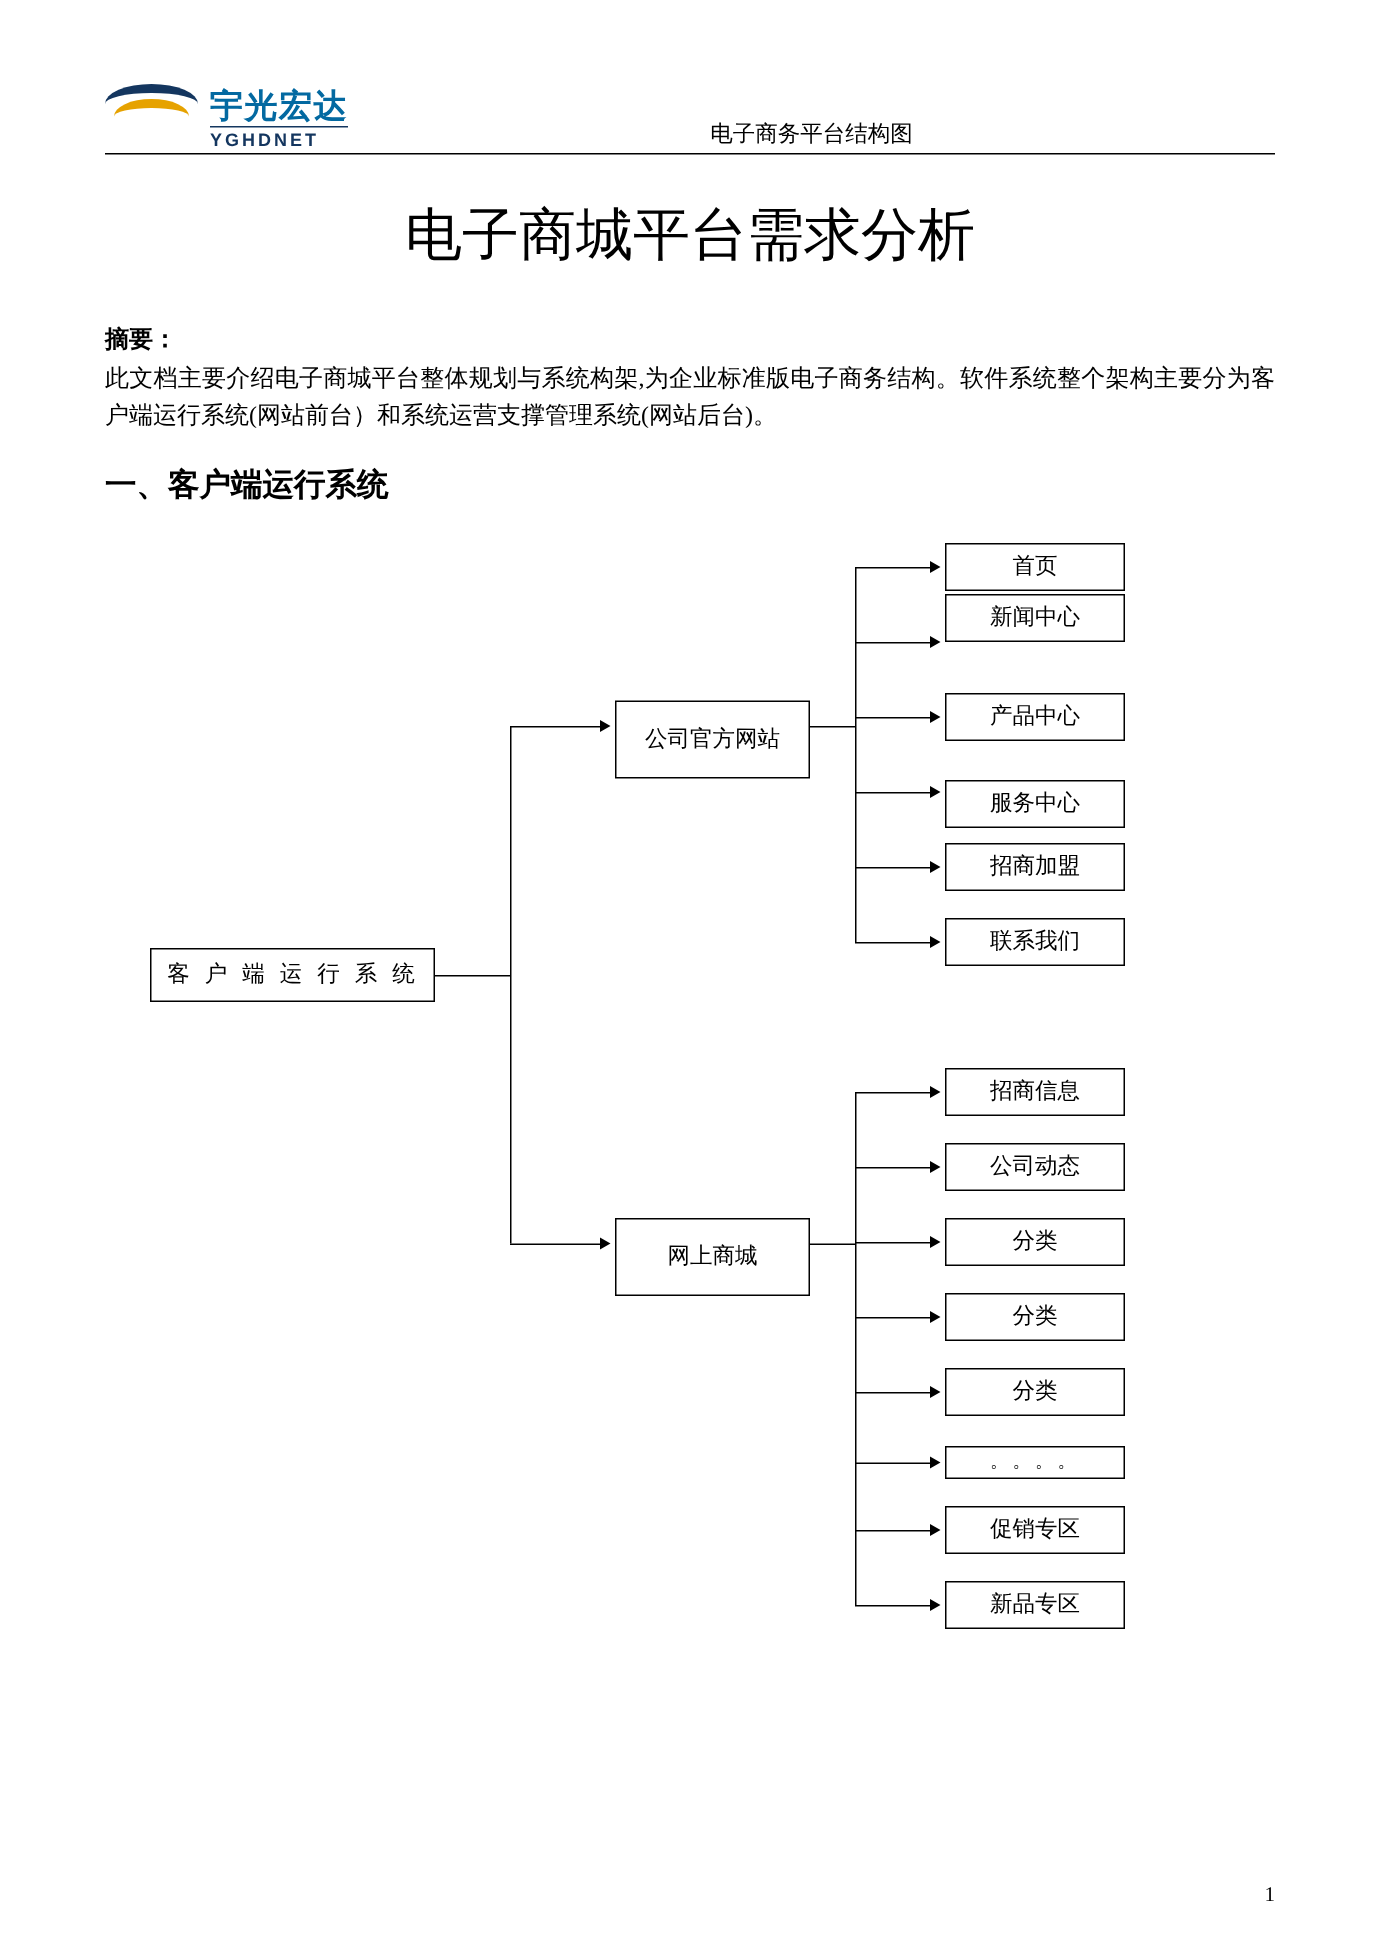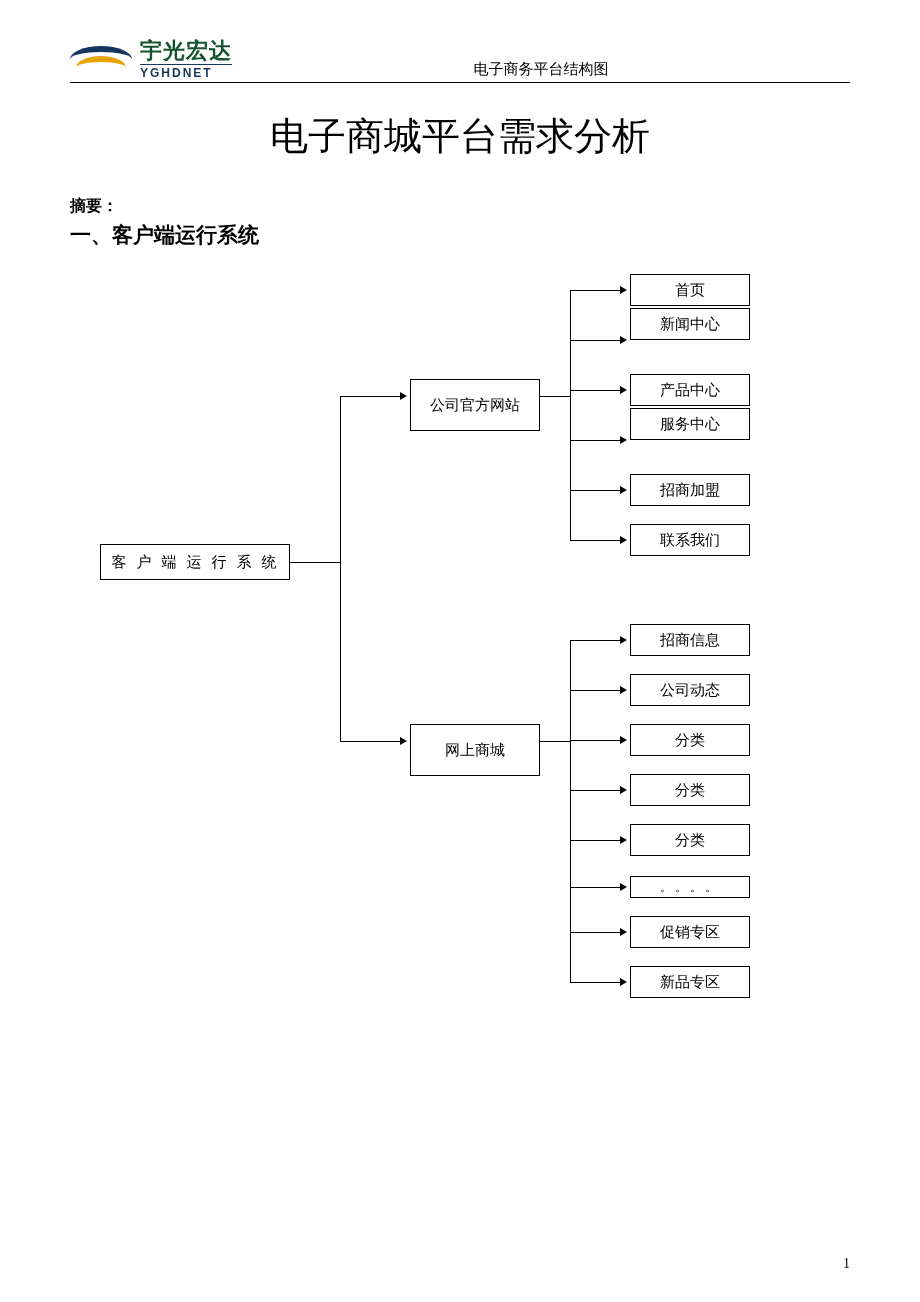--- a/index.html
+++ b/index.html
@@ -44,23 +44,24 @@
     position: absolute;
     top: 14px; left: 6px;
     width: 50px; height: 14px;
     border-top: 6px solid #e6a200;
     border-radius: 60% 60% 0 0 / 100% 100% 0 0;
   }
   .logo-text-cn {
     font-family: "SimHei","Microsoft YaHei",sans-serif;
     font-weight: bold;
     font-size: 22px;
-    color: #14532d;
+    color: #0369a1;
     letter-spacing: 1px;
     line-height: 1;
+    margin-top: 20px;
   }
   .logo-text-en {
     font-family: Arial, sans-serif;
     font-weight: bold;
     font-size: 12px;
     color: #14365f;
     letter-spacing: 2px;
     line-height: 1.2;
     border-top: 1px solid #14365f;
     margin-top: 2px;
@@ -161,34 +162,35 @@
         <div class="logo-text-cn">宇光宏达</div>
         <div class="logo-text-en">YGHDNET</div>
       </div>
     </div>
     <div class="header-caption">电子商务平台结构图</div>
   </div>
 
   <div class="title">电子商城平台需求分析</div>
 
   <div class="abstract-label">摘要：</div>
+  <div class="body-text">此文档主要介绍电子商城平台整体规划与系统构架,为企业标准版电子商务结构。软件系统整个架构主要分为客户端运行系统(网站前台）和系统运营支撑管理系统(网站后台)。</div>
 
   <div class="section-heading">一、客户端运行系统</div>
 
   <div class="diagram-wrap">
 
     <div class="node root-node">客户端运行系统</div>
 
     <div class="node mid-node" style="top:105px">公司官方网站</div>
     <div class="node mid-node" style="top:450px">网上商城</div>
 
     <div class="node leaf-node" style="top:0px">首页</div>
     <div class="node leaf-node" style="top:34px">新闻中心</div>
     <div class="node leaf-node" style="top:100px">产品中心</div>
-    <div class="node leaf-node" style="top:134px">服务中心</div>
+    <div class="node leaf-node" style="top:158px">服务中心</div>
     <div class="node leaf-node" style="top:200px">招商加盟</div>
     <div class="node leaf-node" style="top:250px">联系我们</div>
 
     <div class="node leaf-node" style="top:350px">招商信息</div>
     <div class="node leaf-node" style="top:400px">公司动态</div>
     <div class="node leaf-node" style="top:450px">分类</div>
     <div class="node leaf-node" style="top:500px">分类</div>
     <div class="node leaf-node" style="top:550px">分类</div>
     <div class="node leaf-node small-leaf" style="top:602px">。。。。</div>
     <div class="node leaf-node" style="top:642px">促销专区</div>

